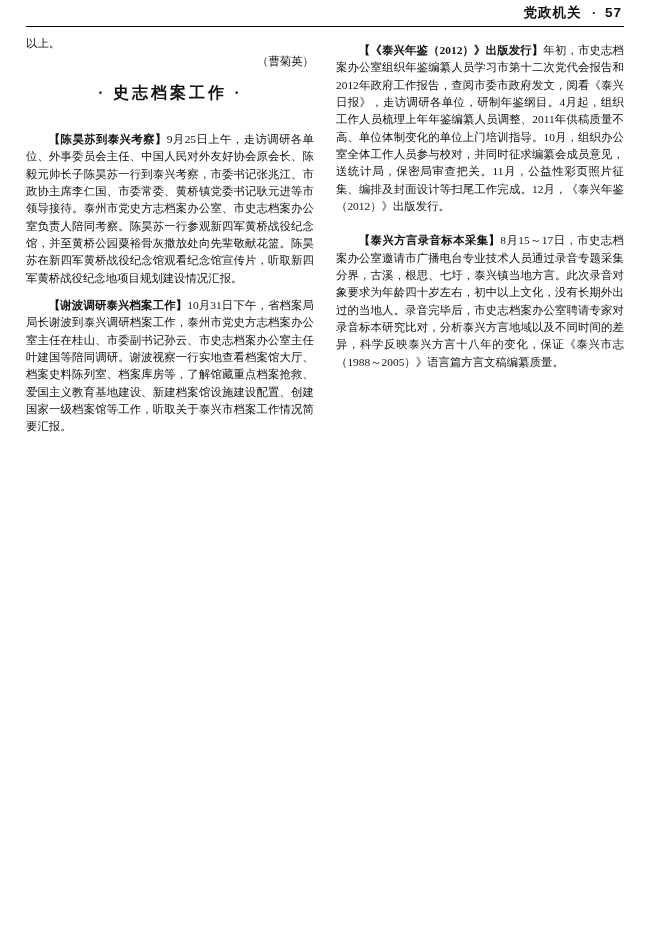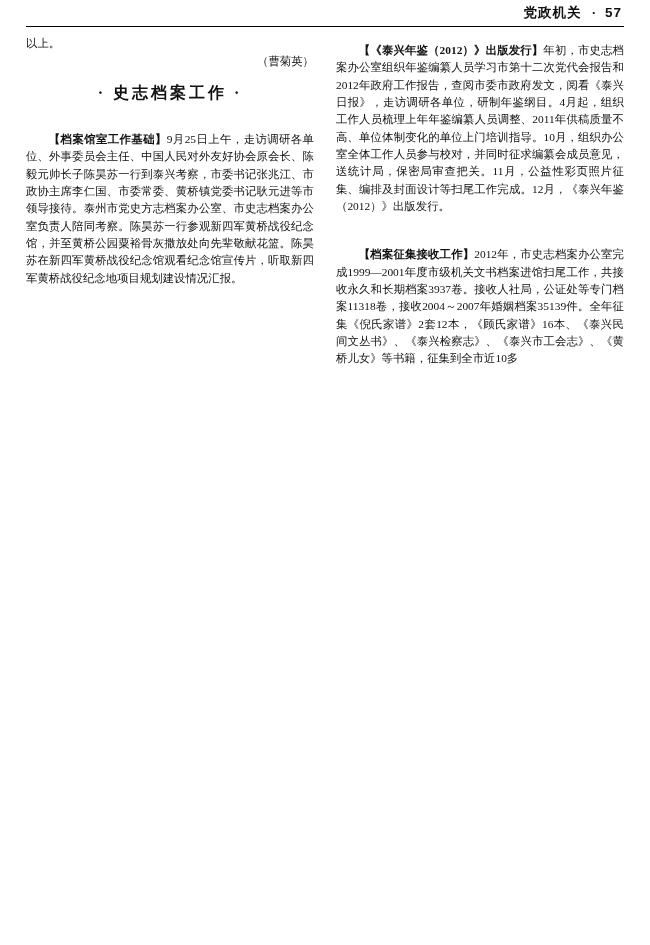--- a/index.html
+++ b/index.html
@@ -94,44 +94,47 @@
       <p class="para noindent">以上。</p>
       <p class="para right">（曹菊英）</p>
 
       <div class="section-title">· 史志档案工作 ·</div>
 
       <div class="gap-sm"></div>
 
       <div class="gap-sm"></div>
 
       <p class="entry">
-        <span class="lead">【档案馆室工作基础】</span><span>9月25日上午，走访调研各单位、外事委员会主任、中国人民对外友好协会原会长、陈毅元帅长子陈昊苏一行到泰兴考察，市委书记张兆江、市政协主席李仁国、市委常委、黄桥镇党委书记耿元进等市领导接待。泰州市党史方志档案办公室、市史志档案办公室负责人陪同考察。陈昊苏一行参观新四军黄桥战役纪念馆，并至黄桥公园粟裕骨灰撒放处向先辈敬献花篮。陈昊苏在新四军黄桥战役纪念馆观看纪念馆宣传片，听取新四军黄桥战役纪念地项目规划建设情况汇报。</span>
+        <span class="lead">【陈昊苏到泰兴考察】</span><span>9月25日上午，走访调研各单位、外事委员会主任、中国人民对外友好协会原会长、陈毅元帅长子陈昊苏一行到泰兴考察，市委书记张兆江、市政协主席李仁国、市委常委、黄桥镇党委书记耿元进等市领导接待。泰州市党史方志档案办公室、市史志档案办公室负责人陪同考察。陈昊苏一行参观新四军黄桥战役纪念馆，并至黄桥公园粟裕骨灰撒放处向先辈敬献花篮。陈昊苏在新四军黄桥战役纪念馆观看纪念馆宣传片，听取新四军黄桥战役纪念地项目规划建设情况汇报。</span>
       </p>
       <div class="gap-sm"></div>
 
+      <p class="entry">
+        <span class="lead">【谢波调研泰兴档案工作】</span><span>10月31日下午，省档案局局长谢波到泰兴调研档案工作，泰州市党史方志档案办公室主任在桂山、市委副书记孙云、市史志档案办公室主任叶建国等陪同调研。谢波视察一行实地查看档案馆大厅、档案史料陈列室、档案库房等，了解馆藏重点档案抢救、爱国主义教育基地建设、新建档案馆设施建设配置、创建国家一级档案馆等工作，听取关于泰兴市档案工作情况简要汇报。</span>
+      </p>
       <div class="gap-sm"></div>
 
 
     </div>
 
     <div class="col">
 
       <div class="gap-sm"></div>
 
       <p class="entry">
         <span class="lead">【《泰兴年鉴（2012）》出版发行】</span><span>年初，市史志档案办公室组织年鉴编纂人员学习市第十二次党代会报告和2012年政府工作报告，查阅市委市政府发文，阅看《泰兴日报》，走访调研各单位，研制年鉴纲目。4月起，组织工作人员梳理上年年鉴编纂人员调整、2011年供稿质量不高、单位体制变化的单位上门培训指导。10月，组织办公室全体工作人员参与校对，并同时征求编纂会成员意见，送统计局，保密局审查把关。11月，公益性彩页照片征集、编排及封面设计等扫尾工作完成。12月，《泰兴年鉴（2012）》出版发行。</span>
       </p>
       <div class="gap-sm"></div>
 
       <div class="gap-sm"></div>
 
+      <p class="entry">
+        <span class="lead">【泰兴方言录音标本采集】</span><span>8月15～17日，市史志档案办公室邀请市广播电台专业技术人员通过录音专题采集分界，古溪，根思、七圩，泰兴镇当地方言。此次录音对象要求为年龄四十岁左右，初中以上文化，没有长期外出过的当地人。录音完毕后，市史志档案办公室聘请专家对录音标本研究比对，分析泰兴方言地域以及不同时间的差异，科学反映泰兴方言十八年的变化，保证《泰兴市志（1988～2005）》语言篇方言文稿编纂质量。</span>
+      </p>
       <div class="gap-sm"></div>
 
       <div class="gap-sm"></div>
 
-      <p class="entry">
-        <span class="lead">【档案征集接收工作】</span><span>2012年，市史志档案办公室完成1999—2001年度市级机关文书档案进馆扫尾工作，共接收永久和长期档案3937卷。接收人社局，公证处等专门档案11318卷，接收2004～2007年婚姻档案35139件。全年征集《倪氏家谱》2套12本，《顾氏家谱》16本、《泰兴民间文丛书》、《泰兴检察志》、《泰兴市工会志》、《黄桥儿女》等书籍，征集到全市近10多</span>
-      </p>
 
     </div>
 
   </div>
 </div>
 
 </body></html>

